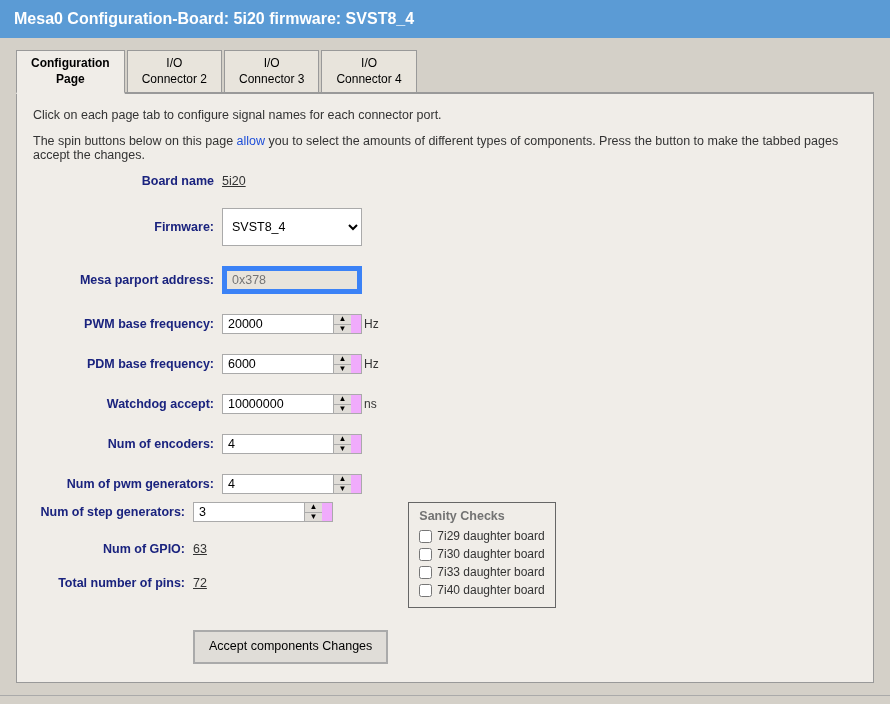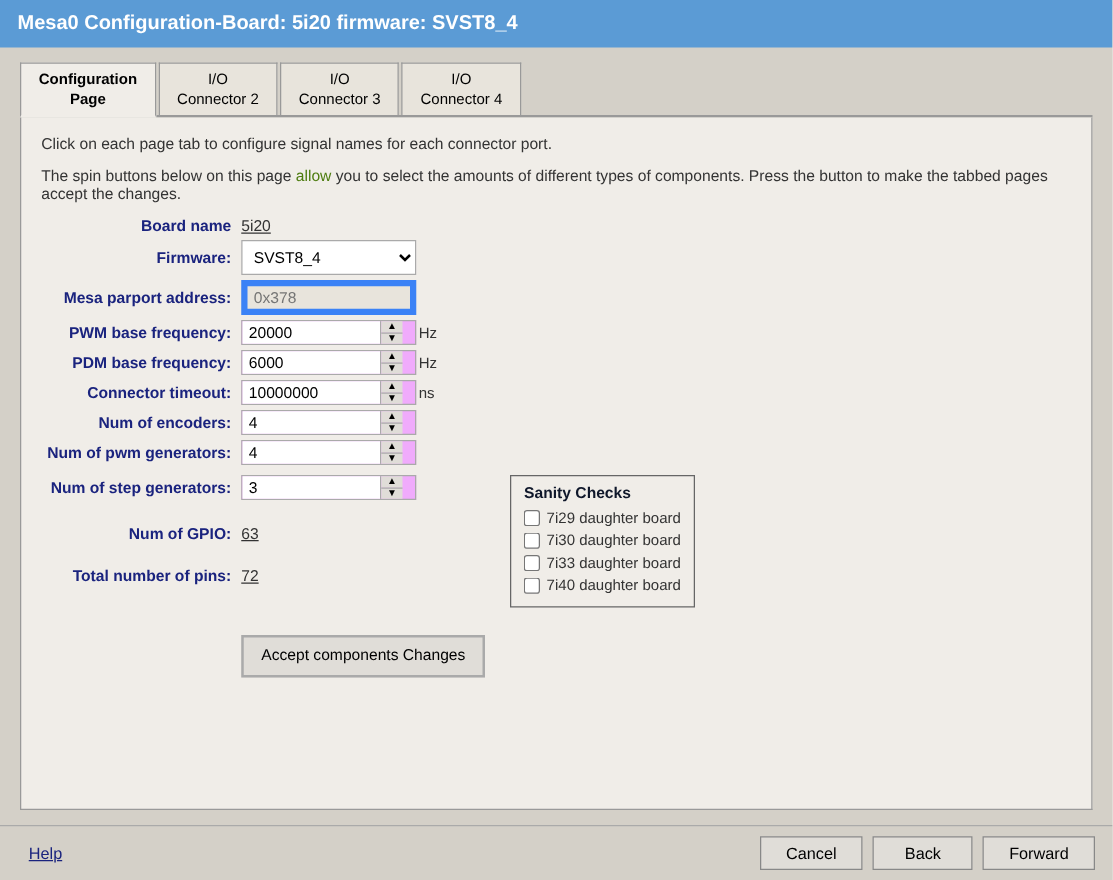--- a/index.html
+++ b/index.html
@@ -68,32 +68,33 @@
       flex: 1;
     }
 
     .info-text {
       color: #333;
       margin-bottom: 8px;
       font-size: 12.5px;
     }
 
     .info-text .highlight {
-      color: #4d7c0f;
+      color: #1d4ed8;
     }
 
     .divider {
       margin-bottom: 12px;
     }
 
     
     .form-section {
       display: flex;
       flex-direction: column;
-      gap: 0;
+      gap: 16px;
+      margin-left: 29px;
     }
 
     .form-row {
       display: flex;
       align-items: center;
       margin-bottom: 4px;
     }
 
     .form-label {
       color: #1a237e;
@@ -176,21 +177,21 @@
       border-top: 1px solid #aaa;
     }
 
     
     .form-select {
       border: 1px solid #aaa;
       background: white;
       padding: 2px 5px;
       font-size: 12.5px;
       width: 140px;
-      height: 28px;
+      height: 38px;
     }
 
     
     .lower-section {
       display: flex;
       flex-direction: row;
       align-items: flex-start;
       margin-top: 4px;
       gap: 10px;
     }
@@ -209,21 +210,21 @@
     .sanity-box {
       border: 1px solid #666;
       padding: 6px 10px;
       background: #f0ede8;
     }
 
     .sanity-title {
       font-weight: bold;
       font-size: 12.5px;
       margin-bottom: 6px;
-      color: #0f172a;
+      color: #737373;
     }
 
     .sanity-item {
       display: flex;
       align-items: center;
       gap: 5px;
       margin-bottom: 4px;
       font-size: 12px;
       color: #333;
     }
@@ -342,21 +343,21 @@
             <div class="spin-buttons">
               <button class="spin-btn">▲</button>
               <button class="spin-btn">▼</button>
             </div>
           </div>
           <span class="unit-label">Hz</span>
         </div>
       </div>
 
       <div class="form-row">
-        <span class="form-label">Connector timeout:</span>
+        <span class="form-label">Watchdog accept:</span>
         <div class="input-with-unit">
           <div class="spin-input">
             <input type="text" value="10000000" style="">
             <div class="spin-buttons">
               <button class="spin-btn">▲</button>
               <button class="spin-btn">▼</button>
             </div>
           </div>
           <span class="unit-label">ns</span>
         </div>

